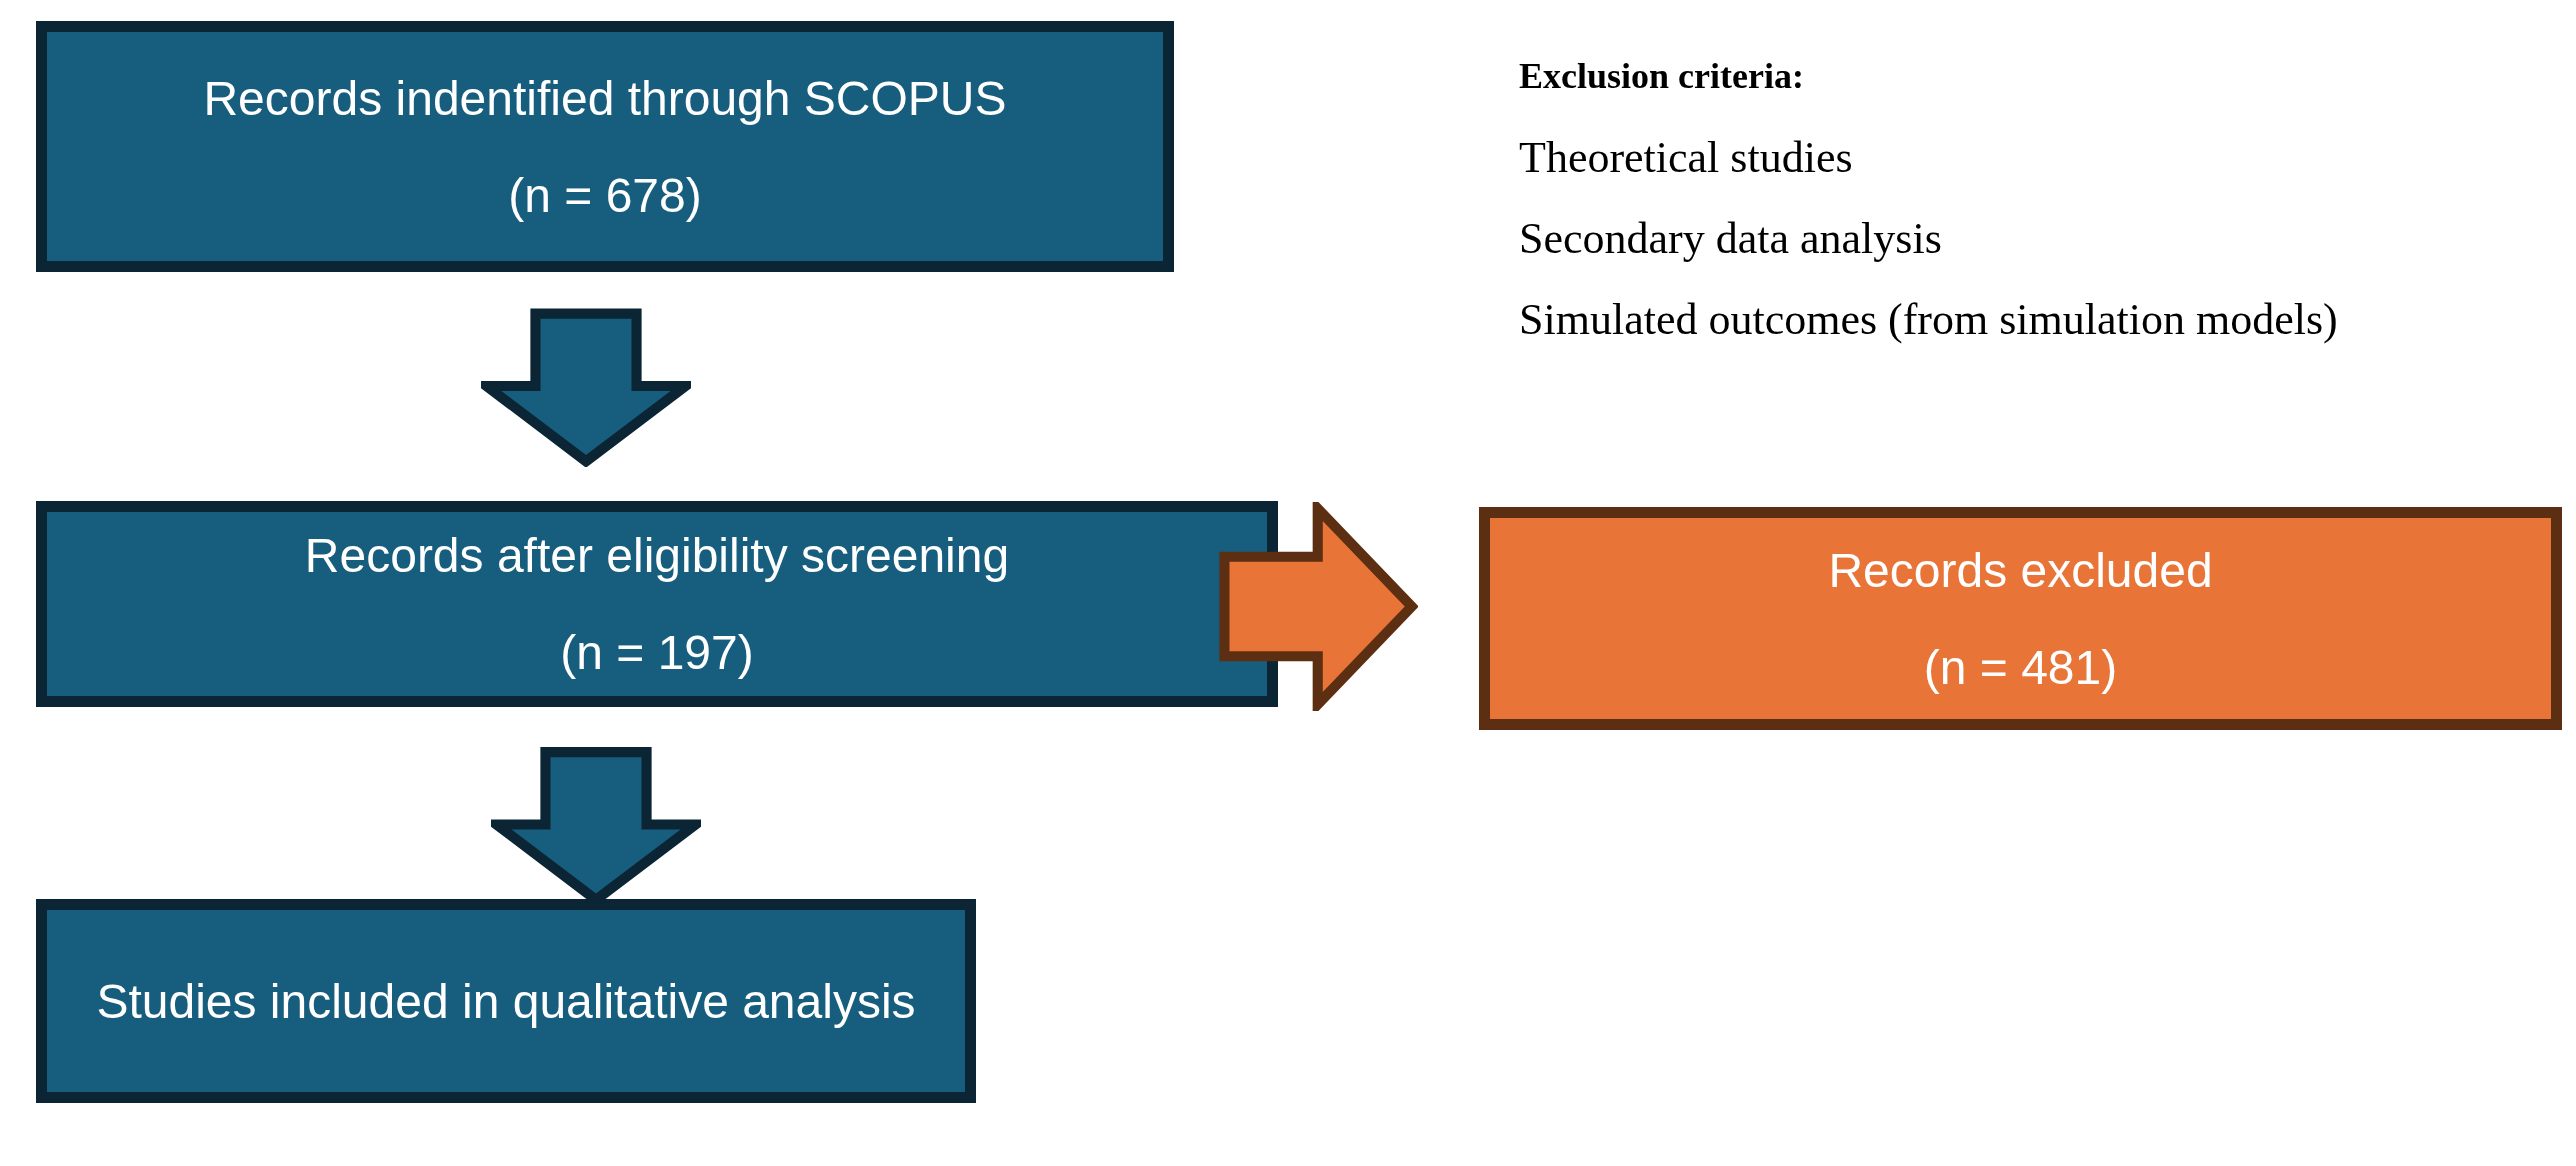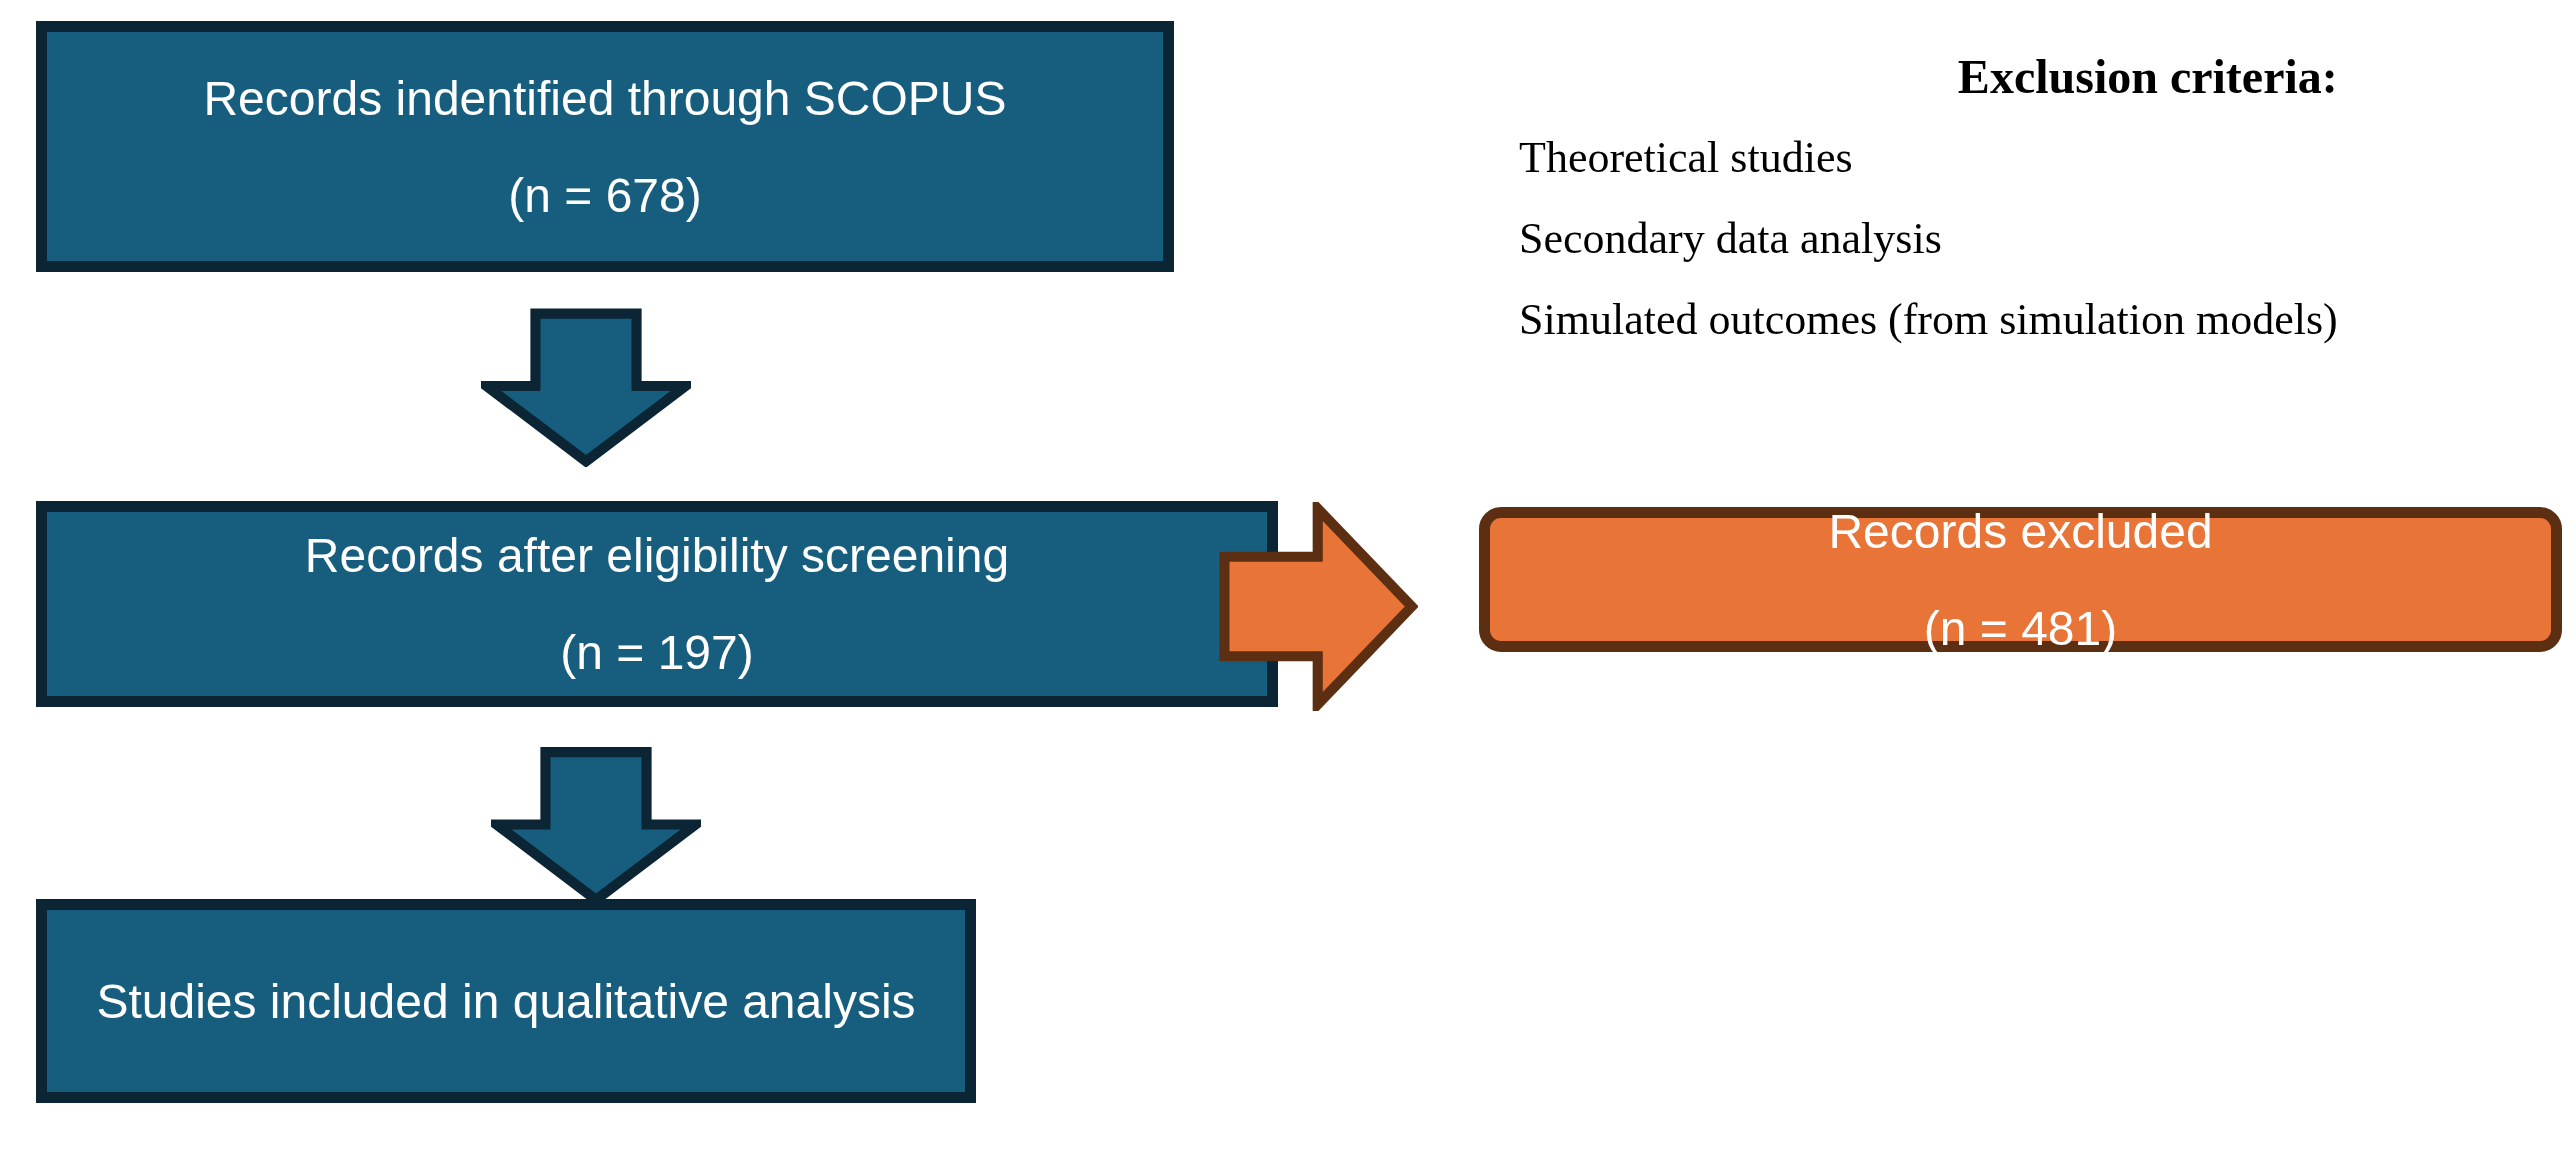--- a/index.html
+++ b/index.html
@@ -36,21 +36,21 @@
     margin-left: 14px;
   }
   .orange-box {
     background: var(--orange-fill, #E87438);
     border: 11px solid var(--orange-border, #5C2E12);
     color: var(--box-text, #ffffff);
   }
   .box-identified { left: 22px;   top: 21px;   width: 1138px; height: 251px; }
   .box-screened   { left: 22px;   top: 501px;  width: 1242px; height: 206px; }
   .box-included   { left: 22px;   top: 899px; width: 940px; height: 204px; }
-  .box-excluded   { left: 1479px; top: 507px;  width: 1083px; height: 145px; border-radius: 22px; }
+  .box-excluded   { left: 1479px; top: 507px;  width: 1083px; height: 223px; }
 
   .arrow {
     position: absolute;
     display: block;
   }
   .arrow-down-1 { left: 481px;  top: 308px; width: 210px; height: 159px; }
   .arrow-down-2 { left: 491px;  top: 746px; width: 210px; height: 160px; }
   .arrow-right  { left: 1219px; top: 502px; width: 199px; height: 209px; }
 
   .teal-arrow-shape {
@@ -67,25 +67,24 @@
   }
 
   .criteria {
     position: absolute;
     left: 1519px;
     top: 36px;
     color: var(--criteria-text, #000000);
     font-family: "Liberation Serif", serif;
   }
   .criteria .criteria-heading {
-    font-size: 48px;
+    font-size: 36px;
     line-height: 81px;
     font-weight: bold;
     white-space: nowrap;
-    text-align: right;
   }
   .criteria .criteria-item {
     font-size: 44px;
     line-height: 81px;
     font-weight: normal;
     white-space: nowrap;
   }
 </style>
 </head>
 <body>

